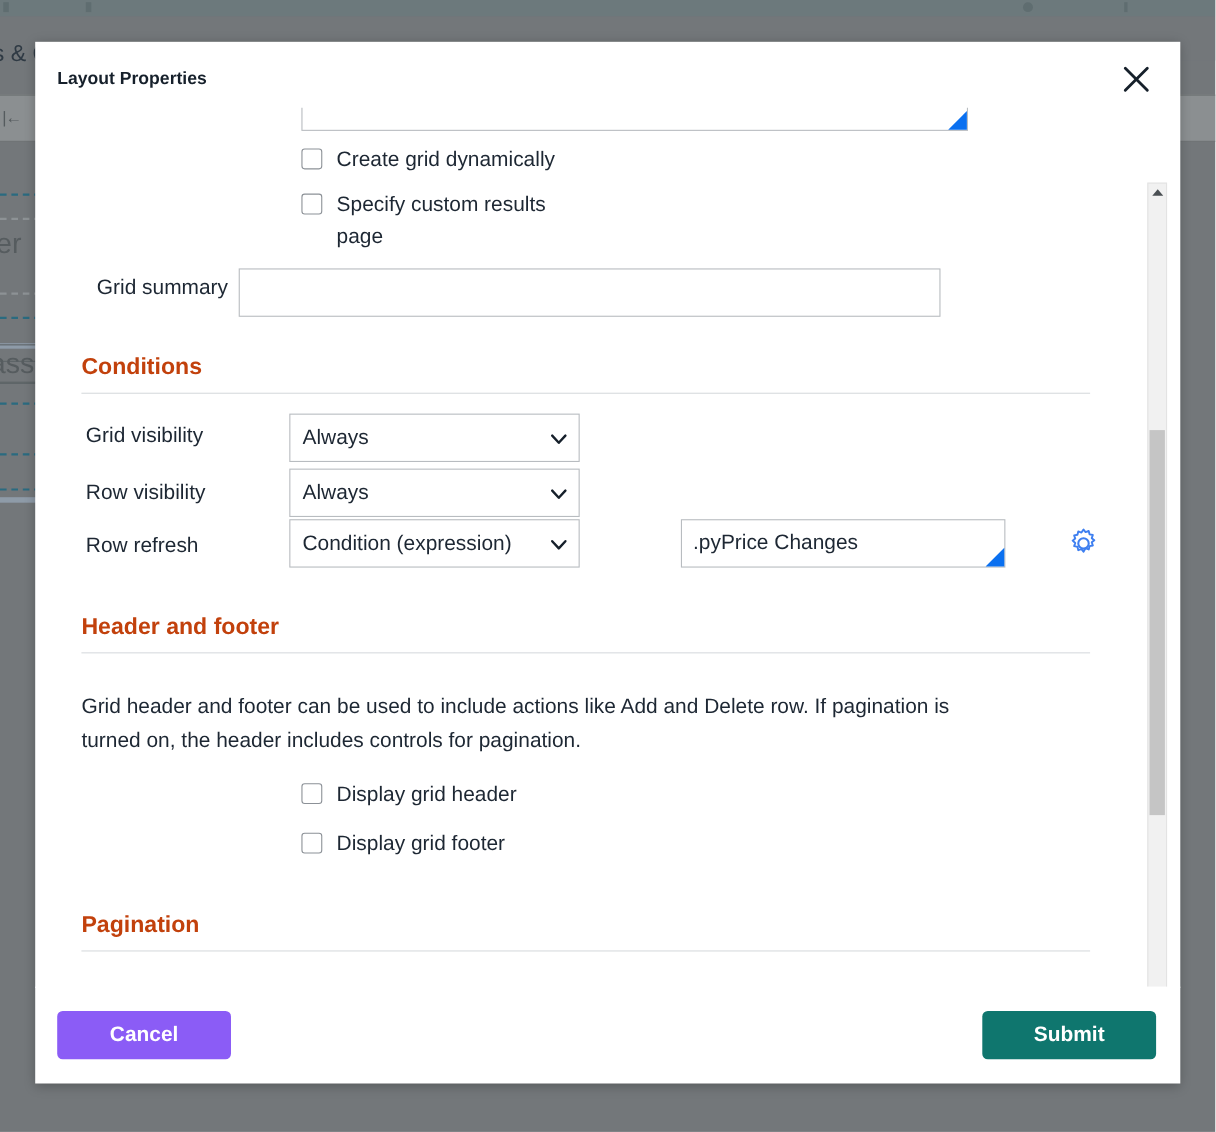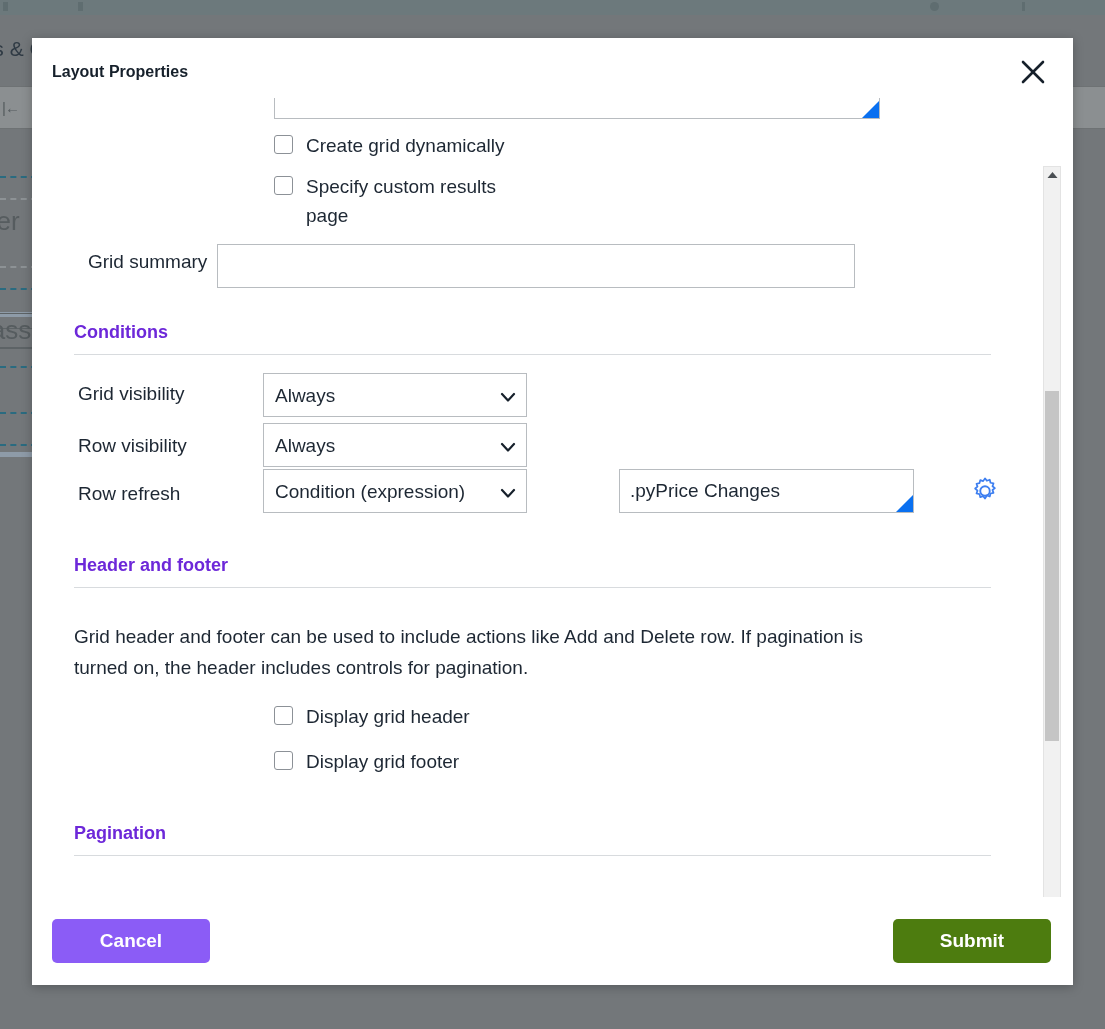--- a/index.html
+++ b/index.html
@@ -237,23 +237,23 @@
   }
   .check-label.wide { max-width: none; }
 
   
   .section {
     margin-top: 34px;
     margin-left: 42px;
     width: 917px;
   }
   .section-title {
-    font-size: 18px;
+    font-size: 21px;
     font-weight: bold;
-    color: #6d28d9;
+    color: #c2410c;
     padding-bottom: 11px;
   }
   .section-rule {
     border-bottom: 1px solid #d8dbde;
   }
 
   .select-box {
     box-sizing: border-box;
     width: 264px;
     height: 44px;
@@ -365,21 +365,21 @@
   }
   #cancel-btn {
     left: 20px;
     width: 158px;
     background: #8b5cf6;
     color: #ffffff;
   }
   #submit-btn {
     right: 22px;
     width: 158px;
-    background: #4d7c0f;
+    background: #0f766e;
     color: #ffffff;
   }
 </style>
 </head>
 <body>
 
 <div id="backdrop">
 
   <div id="bg-topbar">
     <span class="bg-dot" style="left:3px;"></span>

